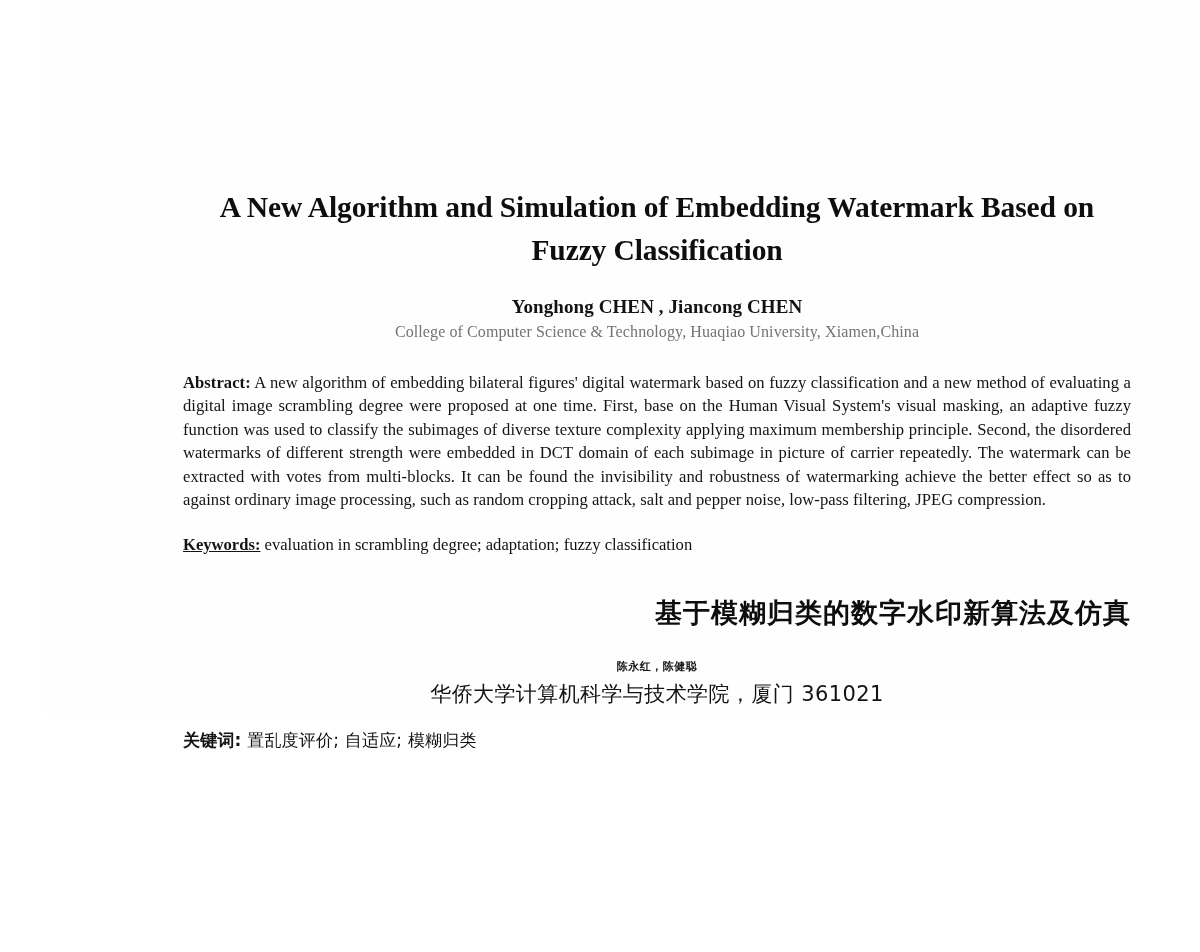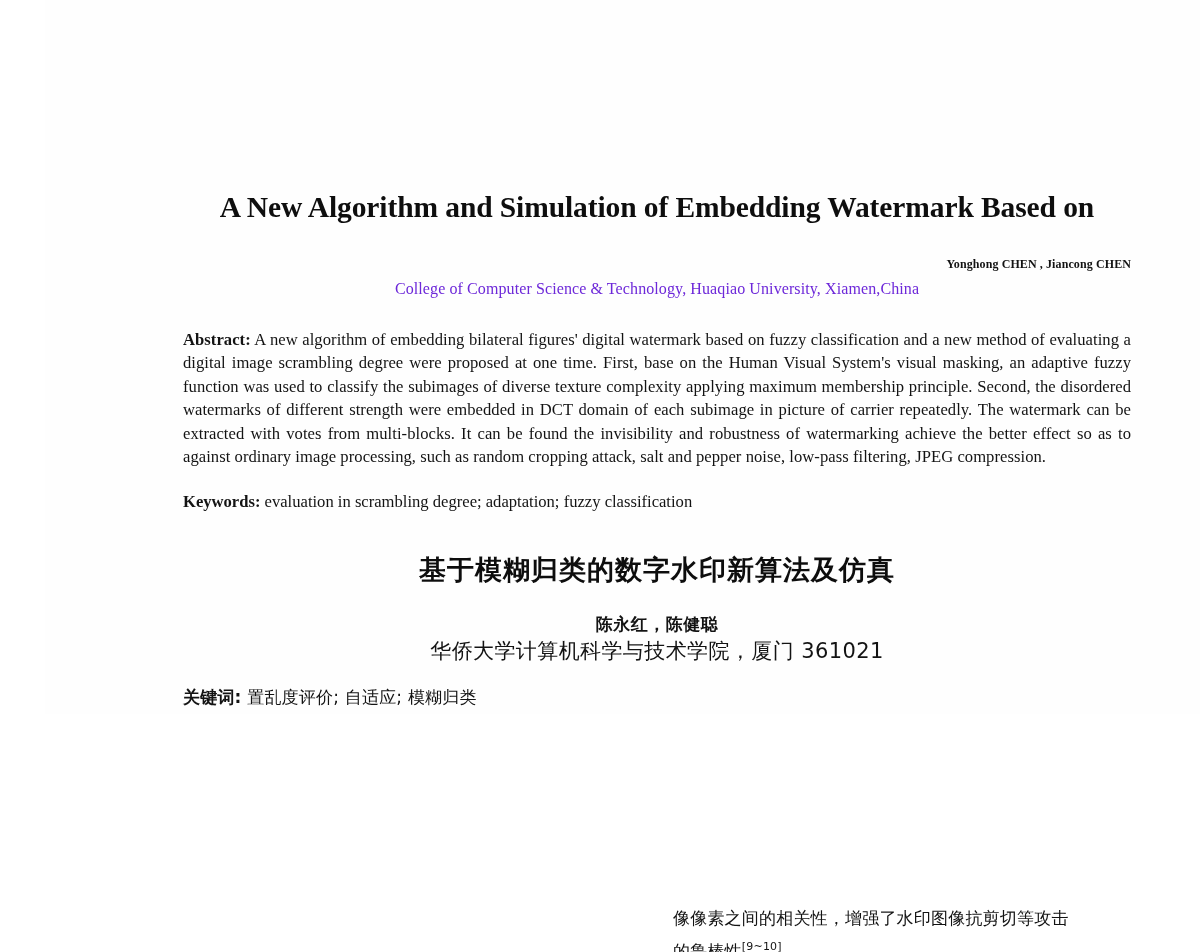--- a/index.html
+++ b/index.html
@@ -44,34 +44,34 @@
     color: #0e0e0e;
   }
   .title-line {
     display: block;
   }
 
   
   .authors {
     margin: 0;
     padding-top: 24px;
-    text-align: right;
-    font-weight: bold;
-    font-size: 12px;
+    text-align: center;
+    font-weight: bold;
+    font-size: 19px;
     line-height: 22px;
     letter-spacing: 0.1px;
   }
   .affiliation {
     margin: 0;
     padding-top: 3px;
     text-align: center;
     font-size: 16px;
     line-height: 22px;
     letter-spacing: 0.1px;
-    color: #6d28d9;
+    color: #737373;
   }
 
   
   .abstract {
     margin: 0;
     padding-top: 28px;
     font-size: 16.6px;
     line-height: 23.4px;
     text-align: justify;
     text-justify: inter-word;
@@ -82,42 +82,43 @@
   }
   .keywords-en {
     margin: 0;
     padding-top: 22px;
     font-size: 16.6px;
     line-height: 23.4px;
     text-align: left;
   }
   .keywords-en .lead {
     font-weight: bold;
+    text-decoration: underline;
   }
 
   
   .cjk {
     font-family: "DejaVu Sans", "Liberation Sans", sans-serif;
   }
   .cn-title {
     margin: 0;
     padding-top: 38px;
-    text-align: center;
+    text-align: right;
     font-weight: bold;
     font-size: 27px;
     line-height: 36px;
     letter-spacing: 1px;
     color: #0d0d0d;
   }
   .cn-authors {
     margin: 0;
     padding-top: 25px;
     text-align: center;
     font-weight: bold;
-    font-size: 17px;
+    font-size: 11px;
     line-height: 22px;
     letter-spacing: 0.5px;
   }
   .cn-affiliation {
     margin: 0;
     padding-top: 5px;
     text-align: center;
     font-size: 21px;
     line-height: 23px;
     letter-spacing: 0.4px;
@@ -164,20 +165,21 @@
   }
 </style>
 </head>
 <body>
 
 <div class="page">
   <div class="content">
 
     <h1 class="doc-title">
       <span class="title-line">A New Algorithm and Simulation of Embedding Watermark Based on</span>
+      <span class="title-line">Fuzzy Classification</span>
     </h1>
 
     <p class="authors">Yonghong CHEN , Jiancong CHEN</p>
     <p class="affiliation">College of Computer Science &amp; Technology, Huaqiao University, Xiamen,China</p>
 
     <p class="abstract">
       <span class="lead">Abstract:</span><span> A new algorithm of embedding bilateral figures' digital watermark based on fuzzy classification and a new method of evaluating a digital image scrambling degree were proposed at one time. First, base on the Human Visual System's visual masking, an adaptive fuzzy function was used to classify the subimages of diverse texture complexity applying maximum membership principle. Second, the disordered watermarks of different strength were embedded in DCT domain of each subimage in picture of carrier repeatedly. The watermark can be extracted with votes from multi-blocks. It can be found the invisibility and robustness of watermarking achieve the better effect so as to against ordinary image processing, such as random cropping attack, salt and pepper noise, low-pass filtering, JPEG compression.</span>
     </p>
 
     <p class="keywords-en">
@@ -189,17 +191,13 @@
     <p class="cn-authors cjk">陈永红，陈健聪</p>
     <p class="cn-affiliation cjk">华侨大学计算机科学与技术学院，厦门 361021</p>
 
 
     <p class="cn-keywords cjk">
       <span class="lead">关键词:</span><span> 置乱度评价; 自适应; 模糊归类</span>
     </p>
 
   </div>
 
-  <div class="column-fragment">
-    <span>像像素之间的相关性，增强了水印图像抗剪切等攻击</span><br>
-    <span>的鲁棒性</span><sup>[9~10]</sup>
-  </div>
 </div>
 
 </body></html>

